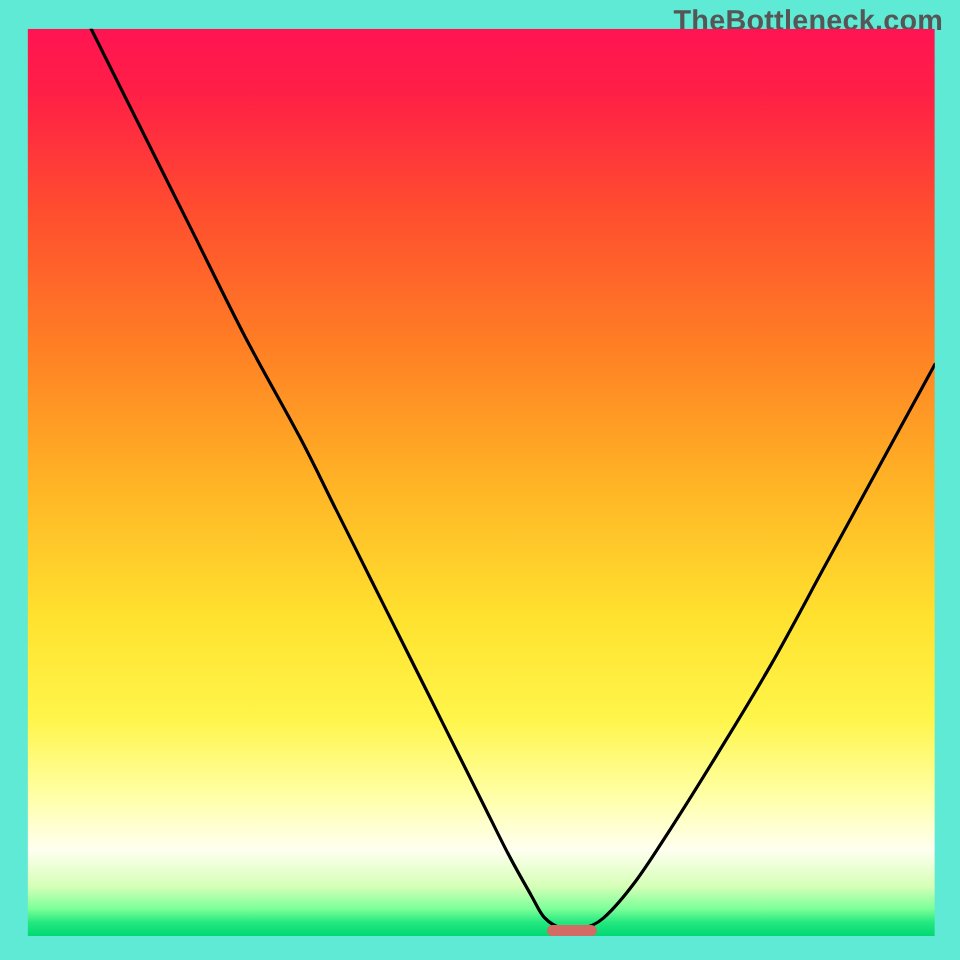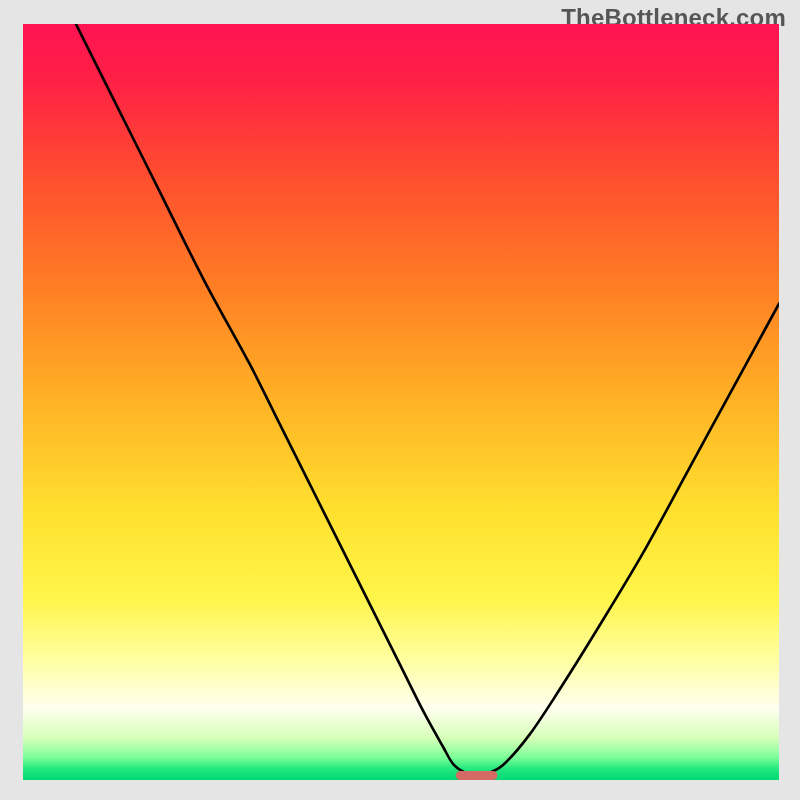--- a/index.html
+++ b/index.html
@@ -7,21 +7,21 @@
     padding: 0;
     width: 800px;
     height: 800px;
     background: #000;
     overflow: hidden;
   }
   .frame {
     position: relative;
     width: 800px;
     height: 800px;
-    background: #e5e5e5;
+    background: #5eead4;
   }
   .watermark {
     position: absolute;
     top: 4px;
     right: 14px;
     font-family: Arial, Helvetica, sans-serif;
     font-size: 24px;
     font-weight: 600;
     color: #565656;
     letter-spacing: 0.2px;

